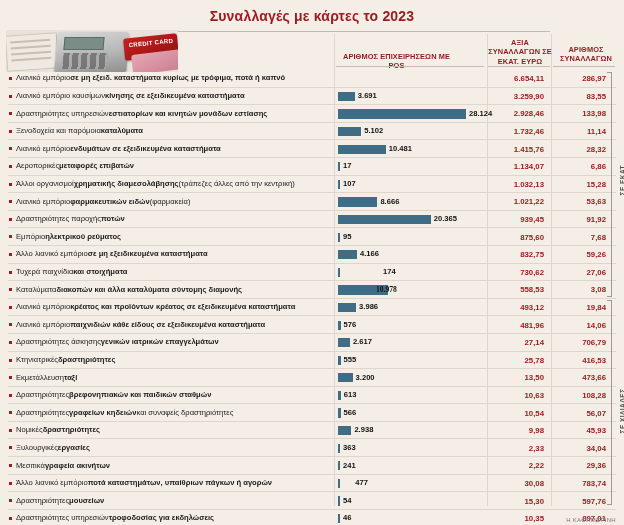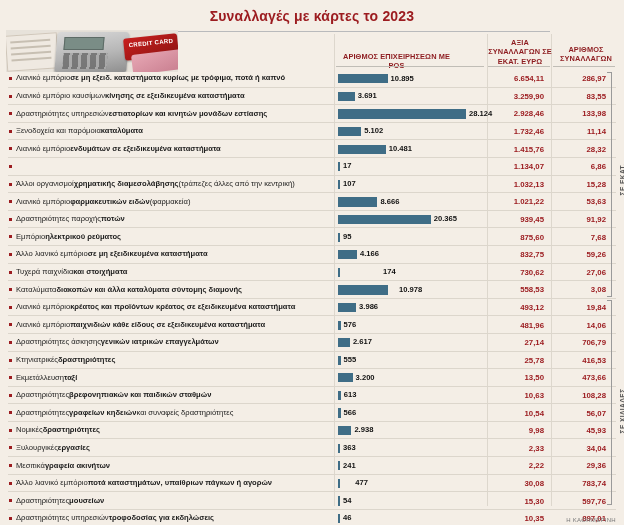--- a/index.html
+++ b/index.html
@@ -262,24 +262,20 @@
   <div class="hdr-line" id="hline-count"></div>
 
   <div class="rows" id="rows">
       <div class="row">
         <span class="bullet"></span>
         <div class="label">
           <span>Λιανικό εμπόριο </span>
           <b>σε μη εξειδ. καταστήματα κυρίως με τρόφιμα, ποτά ή καπνό</b>
           <span></span>
         </div>
-        <div class="barwrap">
-          <div class="bar" style="width: 49.6px;"></div>
-          <div class="barval" style="left: 52.6px;">10.895</div>
-        </div>
         <div class="num-value">6.654,11</div>
         <div class="num-count">286,97</div>
         <div class="sep"></div>
       </div>
       <div class="row">
         <span class="bullet"></span>
         <div class="label">
           <span>Λιανικό εμπόριο καυσίμων </span>
           <b>κίνησης σε εξειδικευμένα καταστήματα</b>
           <span></span>
@@ -332,20 +328,25 @@
         <div class="barwrap">
           <div class="bar" style="width: 47.7px;"></div>
           <div class="barval" style="left: 50.7px;">10.481</div>
         </div>
         <div class="num-value">1.415,76</div>
         <div class="num-count">28,32</div>
         <div class="sep"></div>
       </div>
       <div class="row">
         <span class="bullet"></span>
+        <div class="label">
+          <span>Αεροπορικές </span>
+          <b>μεταφορές επιβατών</b>
+          <span></span>
+        </div>
         <div class="barwrap">
           <div class="bar" style="width: 2px;"></div>
           <div class="barval" style="left: 5px;">17</div>
         </div>
         <div class="num-value">1.134,07</div>
         <div class="num-count">6,86</div>
         <div class="sep"></div>
       </div>
       <div class="row">
         <span class="bullet"></span>
@@ -439,21 +440,21 @@
       </div>
       <div class="row">
         <span class="bullet"></span>
         <div class="label">
           <span>Καταλύματα </span>
           <b>διακοπών και άλλα καταλύματα σύντομης διαμονής</b>
           <span></span>
         </div>
         <div class="barwrap">
           <div class="bar" style="width: 50px;"></div>
-          <div class="barval" style="left: 61px;">10.978</div>
+          <div class="barval" style="left: 38px; font-family: Liberation Serif, serif;">10.978</div>
         </div>
         <div class="num-value">558,53</div>
         <div class="num-count">3,08</div>
         <div class="sep"></div>
       </div>
       <div class="row">
         <span class="bullet"></span>
         <div class="label">
           <span>Λιανικό εμπόριο </span>
           <b>κρέατος και προϊόντων κρέατος σε εξειδικευμένα καταστήματα</b>

